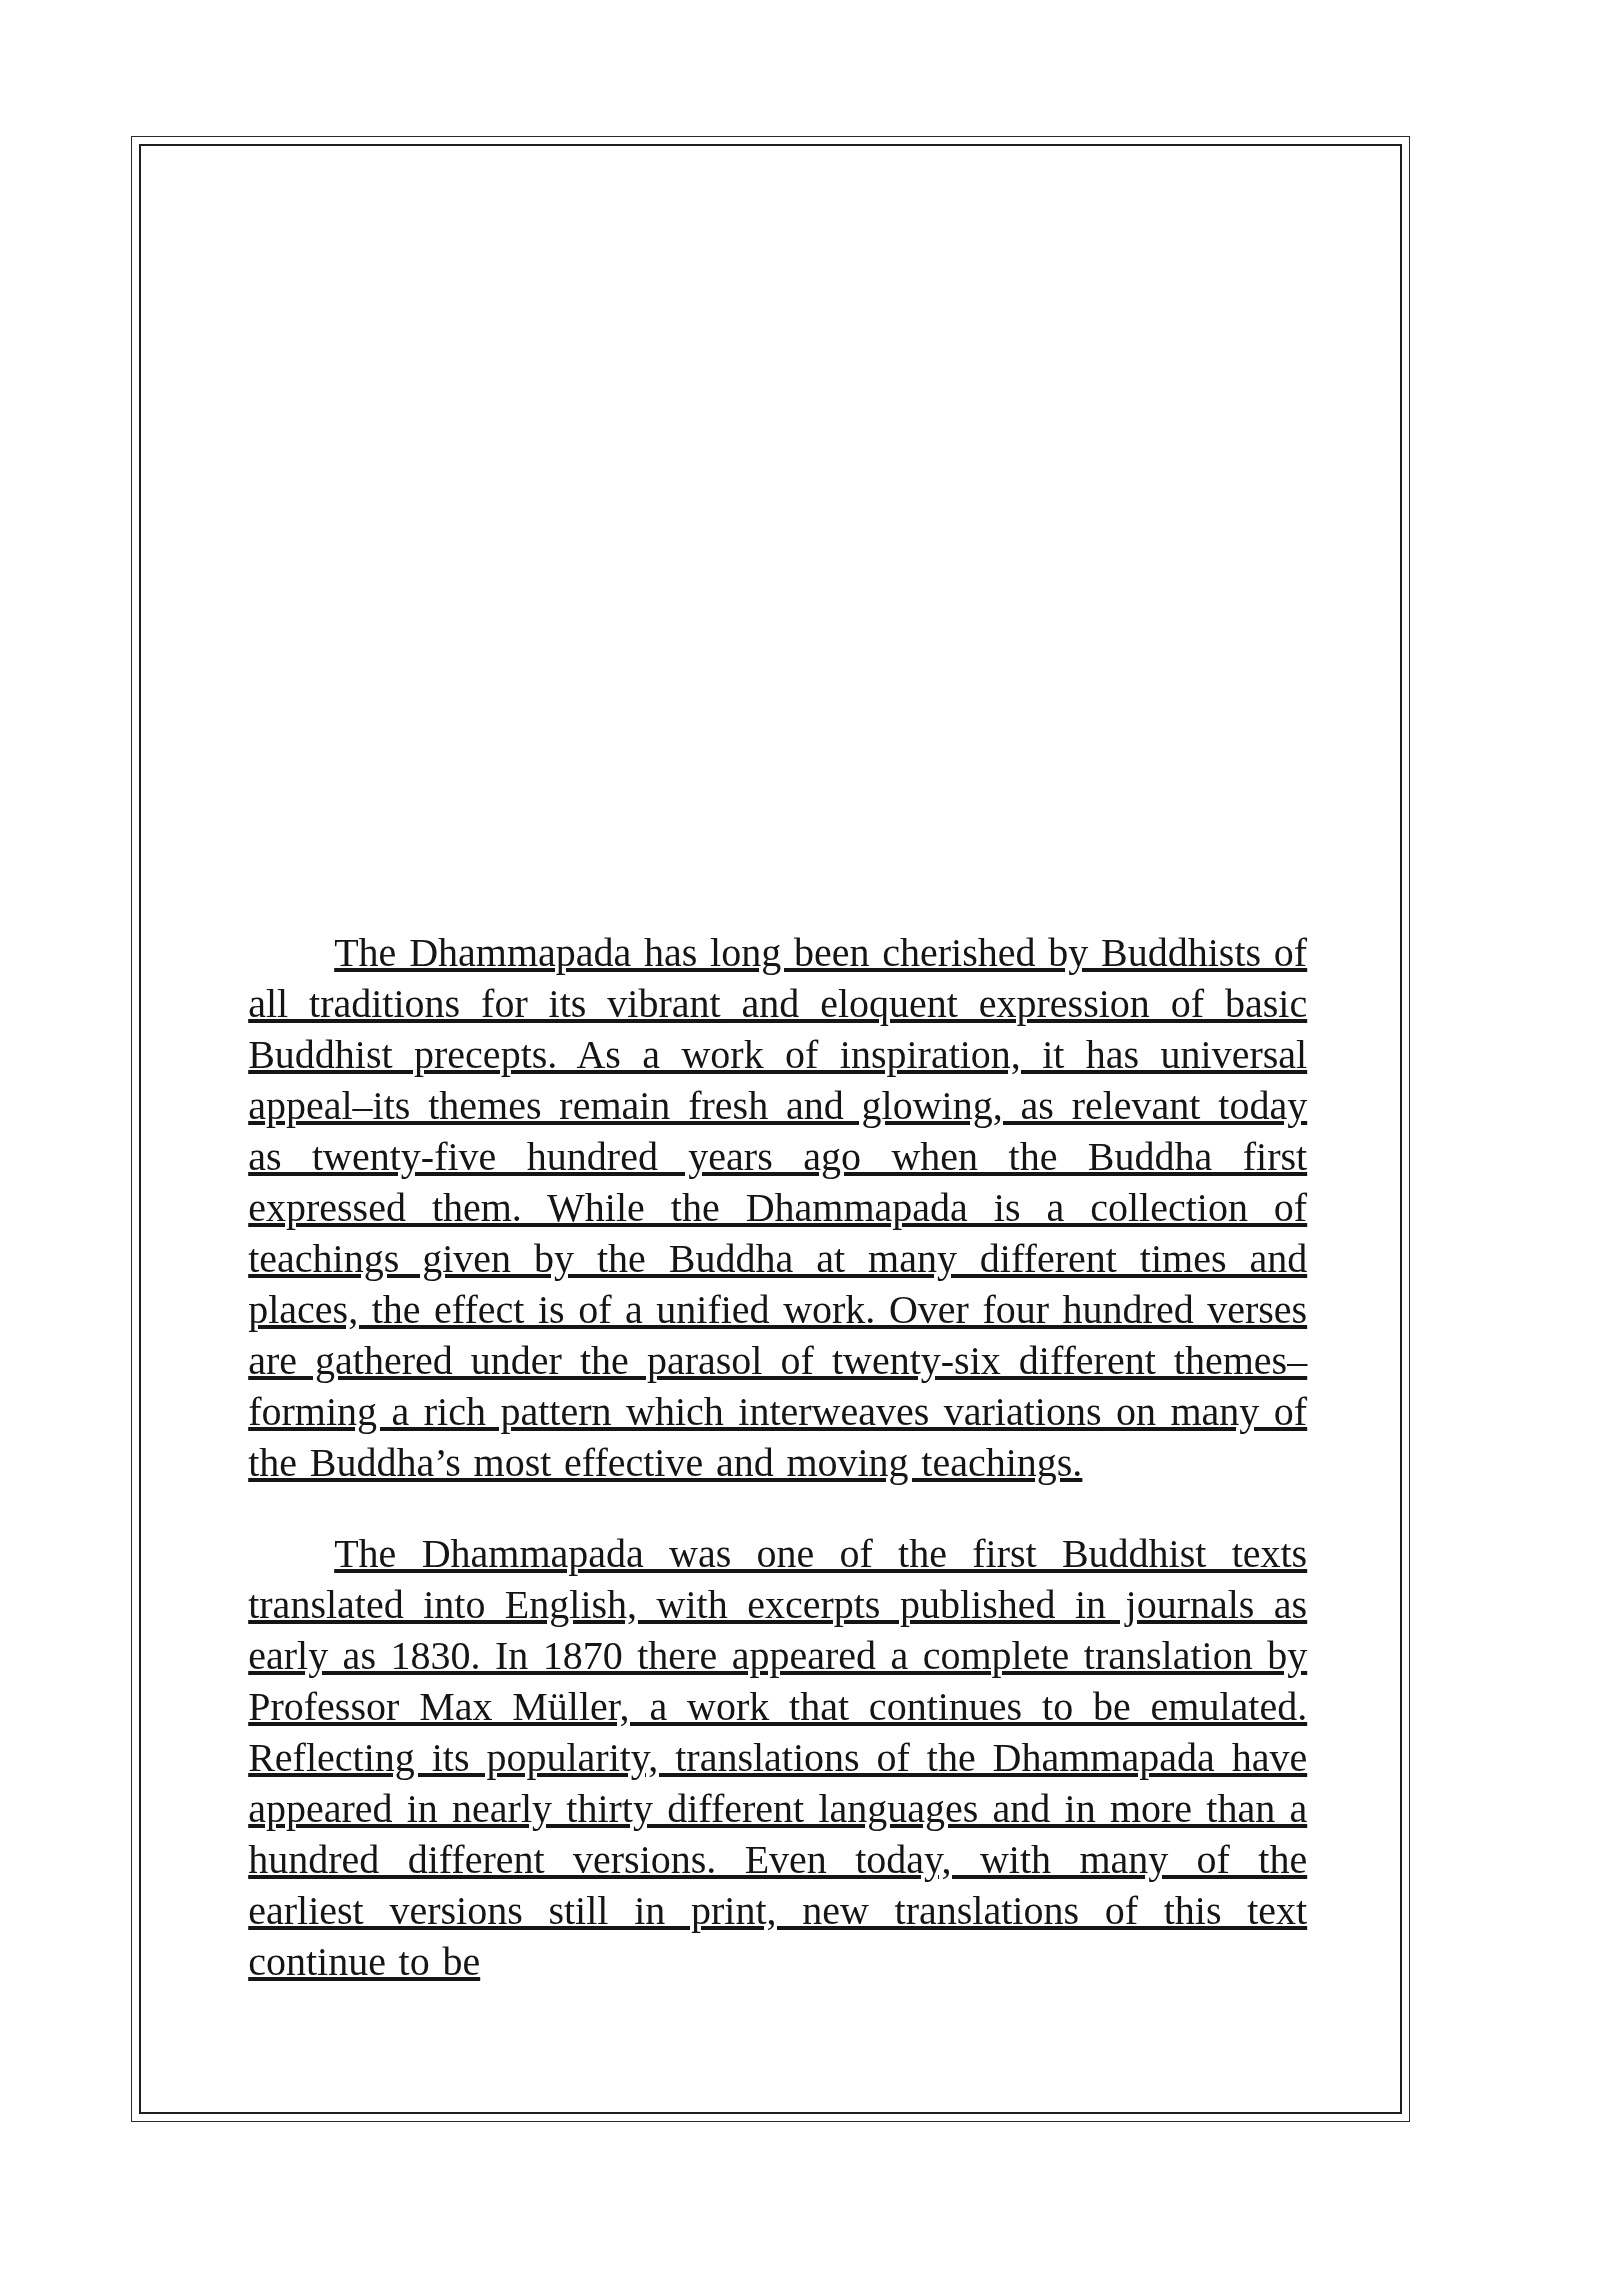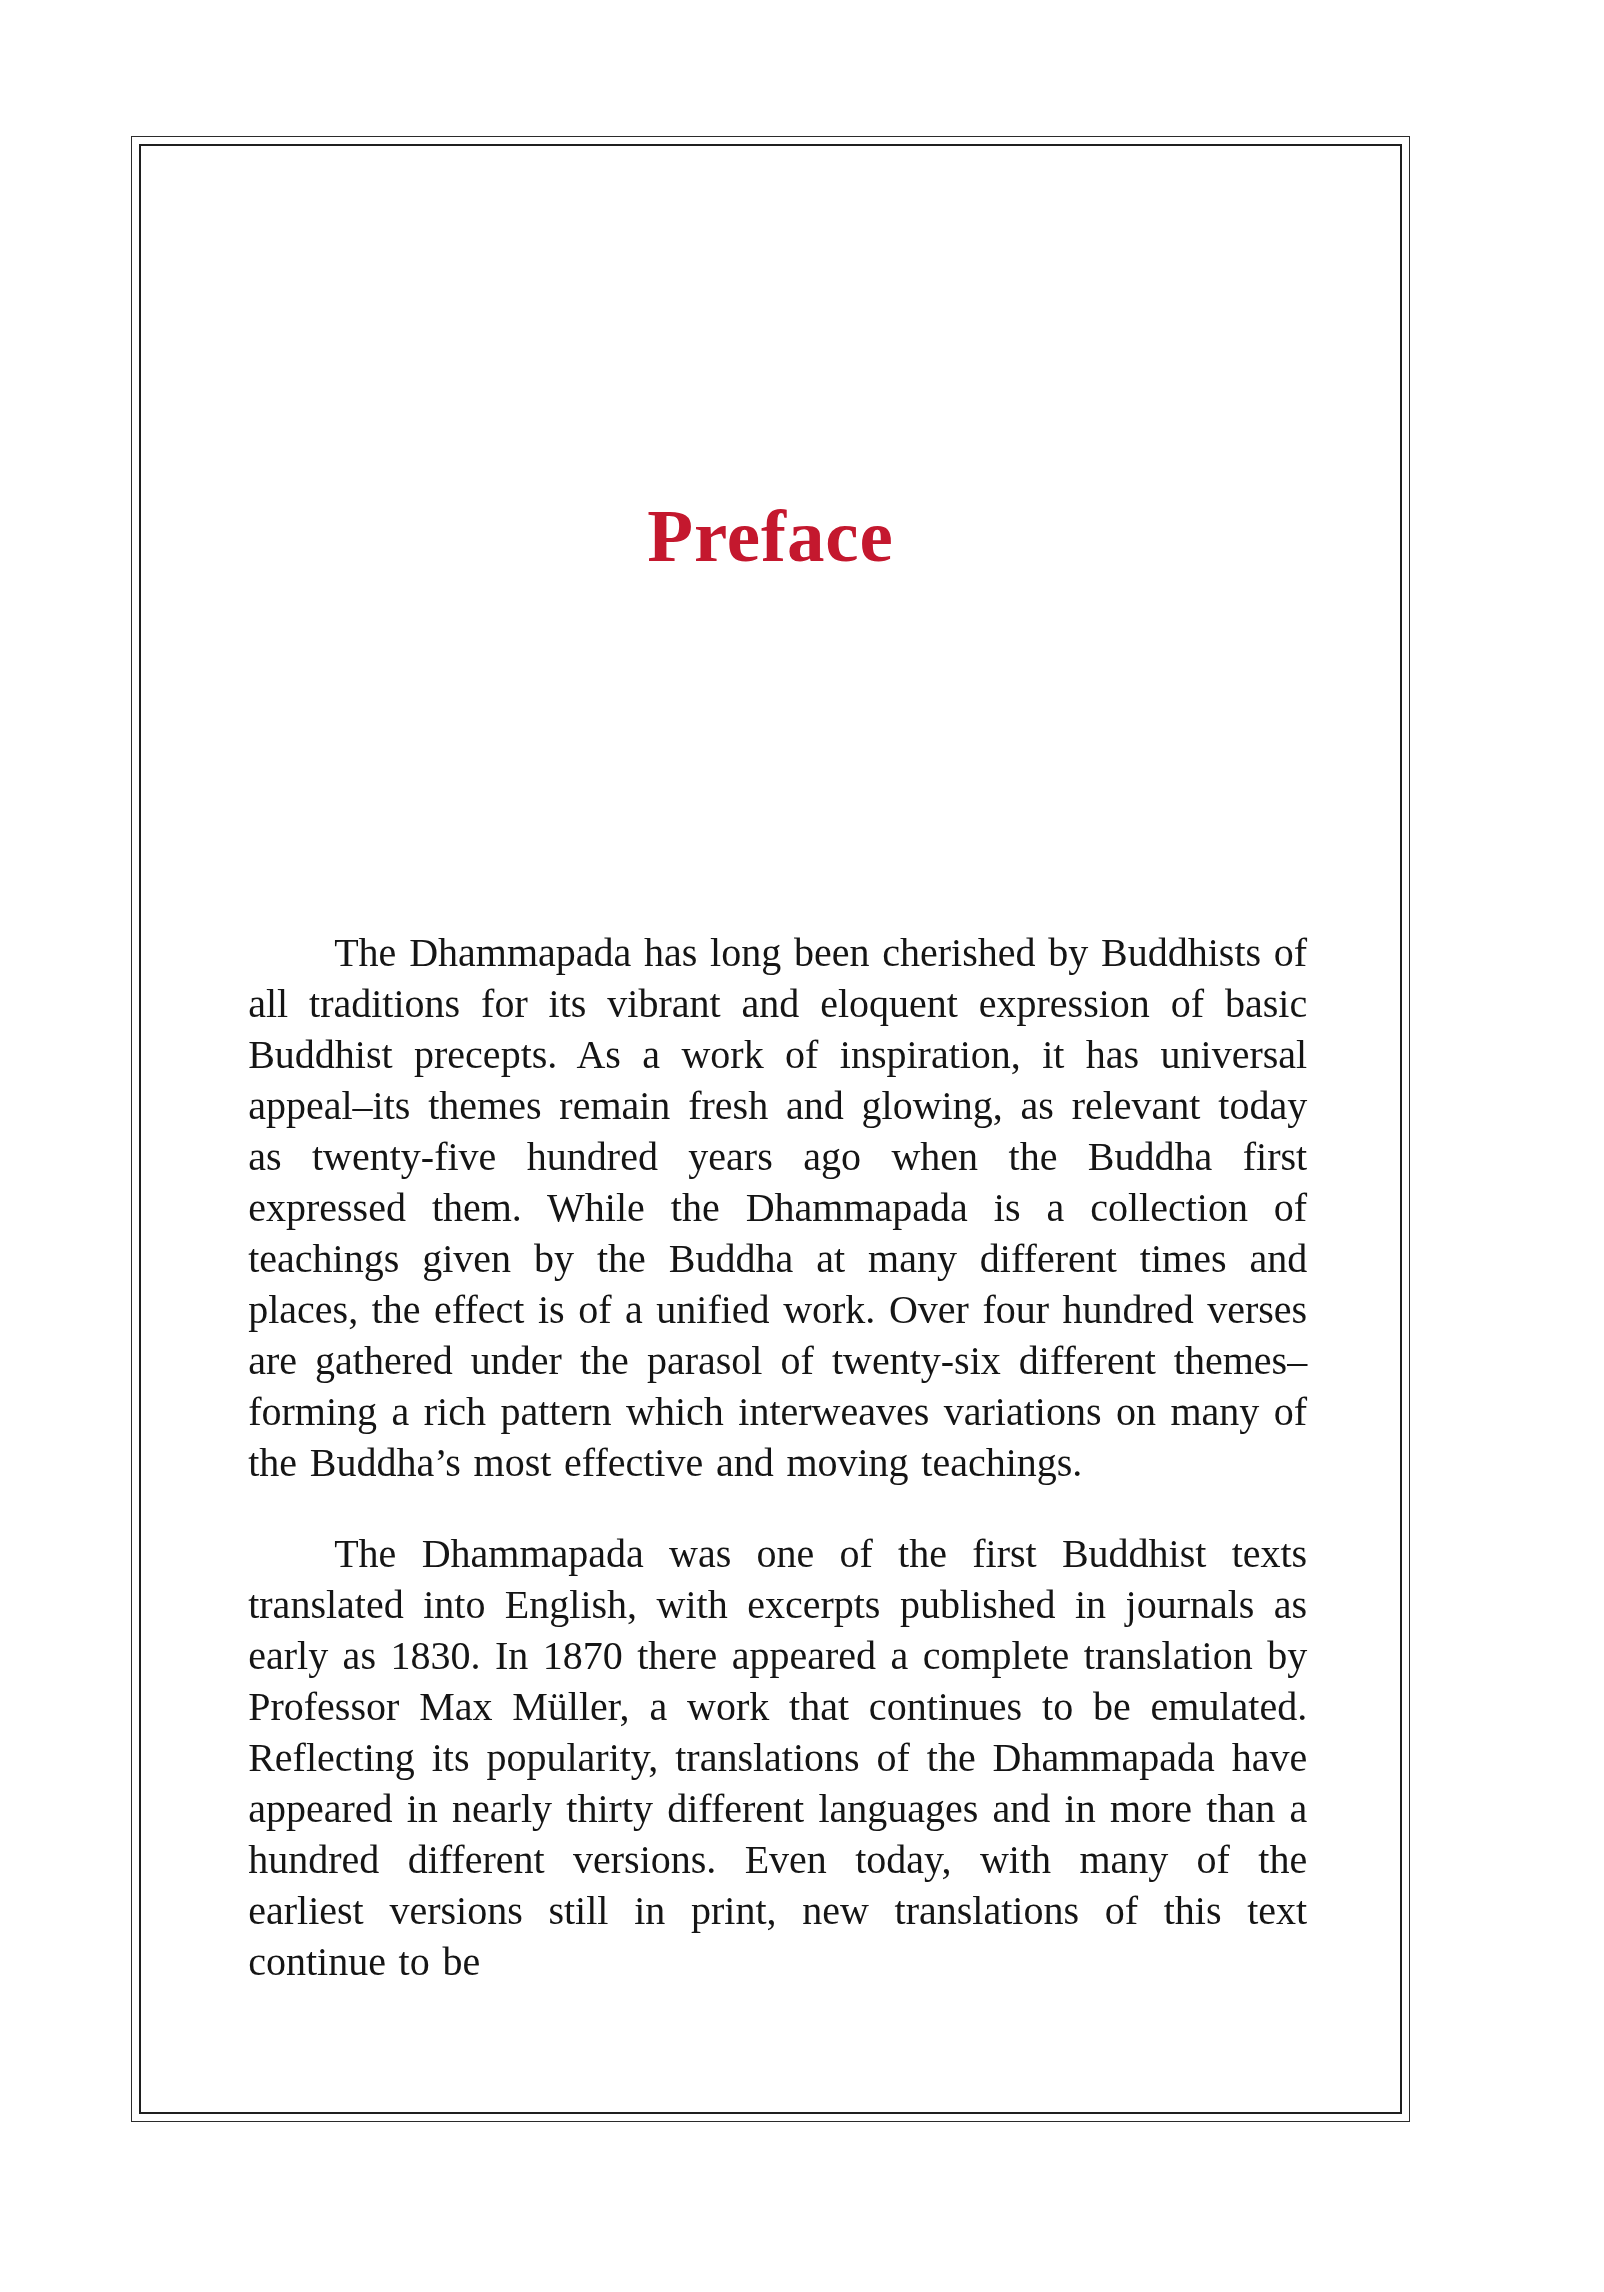--- a/index.html
+++ b/index.html
@@ -58,33 +58,33 @@
     width: 1059px;
   }
   .body-text p {
     margin: 0 0 40px 0;
     font-size: 40px;
     line-height: 51px;
     color: #151515;
     text-align: justify;
     text-indent: 86px;
     word-spacing: 2.7px;
+    text-decoration: underline;
   }
   .body-text p:last-child {
     margin-bottom: 12px;
   }
 </style>
 </head>
 <body>
 
 <div class="page">
   <div class="frame-outer">
     <div class="frame-inner">
 
-      <h1 class="chapter-title" style="color: rgb(196, 24, 46);">Preface</h1>
 
       <div class="body-text">
         <p>The Dhammapada has long been cherished by Buddhists of all traditions for its vibrant and eloquent expression of basic Buddhist precepts. As a work of inspiration, it has universal appeal–its themes remain fresh and glowing, as relevant today as twenty-five hundred years ago when the Buddha first expressed them. While the Dhammapada is a collection of teachings given by the Buddha at many different times and places, the effect is of a unified work. Over four hundred verses are gathered under the parasol of twenty-six different themes–forming a rich pattern which interweaves variations on many of the Buddha’s most effective and moving teachings.</p>
         <p>The Dhammapada was one of the first Buddhist texts translated into English, with excerpts published in journals as early as 1830. In 1870 there appeared a complete translation by Professor Max Müller, a work that continues to be emulated. Reflecting its popularity, translations of the Dhammapada have appeared in nearly thirty different languages and in more than a hundred different versions. Even today, with many of the earliest versions still in print, new translations of this text continue to be</p>
       </div>
 
     </div>
   </div>
 </div>
 

